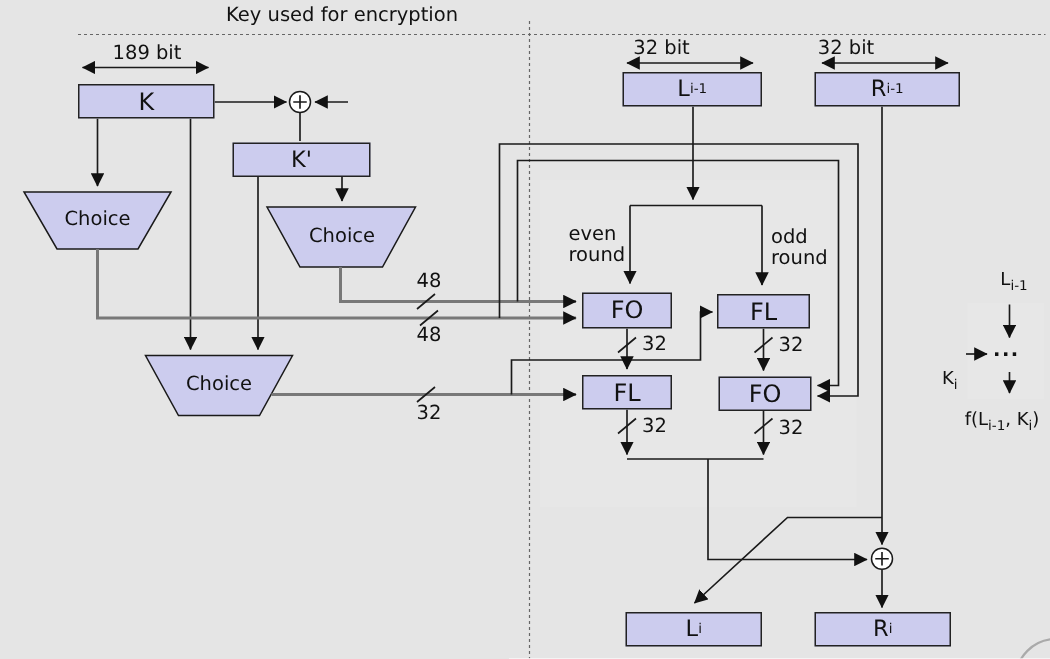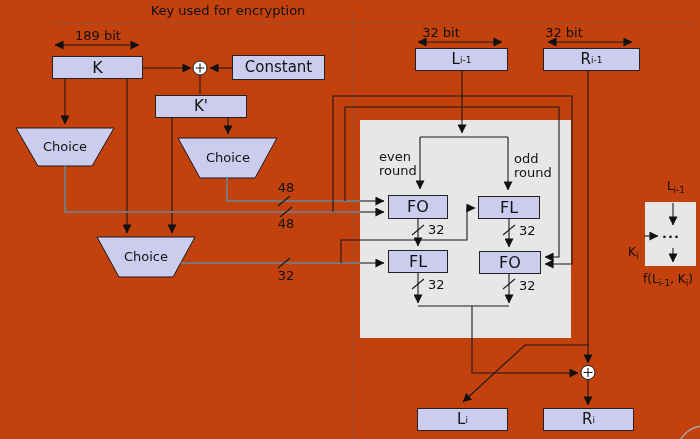--- a/index.html
+++ b/index.html
@@ -1,17 +1,17 @@
 <!DOCTYPE html>
 <html><head>
 <meta charset="utf-8">
 <style>
   html,body{margin:0;padding:0;background:#fff;}
   #stage{
-    position:relative;width:700px;height:439px;background:#c2410c;overflow:hidden;
+    position:relative;width:700px;height:439px;background:#e5e5e5;overflow:hidden;
     font-family:"DejaVu Sans","Liberation Sans",sans-serif;color:#111;
   }
   #stage svg{position:absolute;left:0;top:0;}
   .w{stroke:#1a1a1a;stroke-width:1.1;fill:none;}
   .bus{stroke:#787878;stroke-width:2;fill:none;}
   .dash{stroke:#666;stroke-width:0.8;fill:none;stroke-dasharray:2 2;}
   .trap{fill:#ccccee;stroke:#1a1a1a;stroke-width:1;}
   .xorc{fill:#fff;stroke:#1a1a1a;stroke-width:1;}
   .panel{fill:#e7e7e7;stroke:none;}
   .box{
@@ -123,21 +123,20 @@
     <circle cx="704" cy="453" r="27" fill="none" stroke="#aaa" stroke-width="1.5"></circle>
   </svg>
 
   <div class="lbl ctr" style="left:108px;top:4px;width:240px;">Key used for encryption</div>
 
   <div class="lbl ctr" style="left:60px;top:29px;width:76px;">189 bit</div>
   <div class="lbl ctr" style="left:411px;top:26px;width:60px;">32 bit</div>
   <div class="lbl ctr" style="left:534px;top:26px;width:60px;">32 bit</div>
 
   <div class="box big" style="left:52px;top:56px;width:91px;height:23px;">K</div>
-  <div class="box" style="left:232px;top:55px;width:93px;height:25px;">Constant</div>
   <div class="box" style="left:155px;top:95px;width:92px;height:23px;">K'</div>
 
   <div class="lbl ctr" style="left:25px;top:140px;width:80px;">Choice</div>
   <div class="lbl ctr" style="left:188px;top:151px;width:80px;">Choice</div>
   <div class="lbl ctr" style="left:106px;top:250px;width:80px;">Choice</div>
 
   <div class="lbl ctr" style="left:272px;top:181px;width:28px;">48</div>
   <div class="lbl ctr" style="left:272px;top:217px;width:28px;">48</div>
   <div class="lbl ctr" style="left:272px;top:269px;width:28px;">32</div>
 

